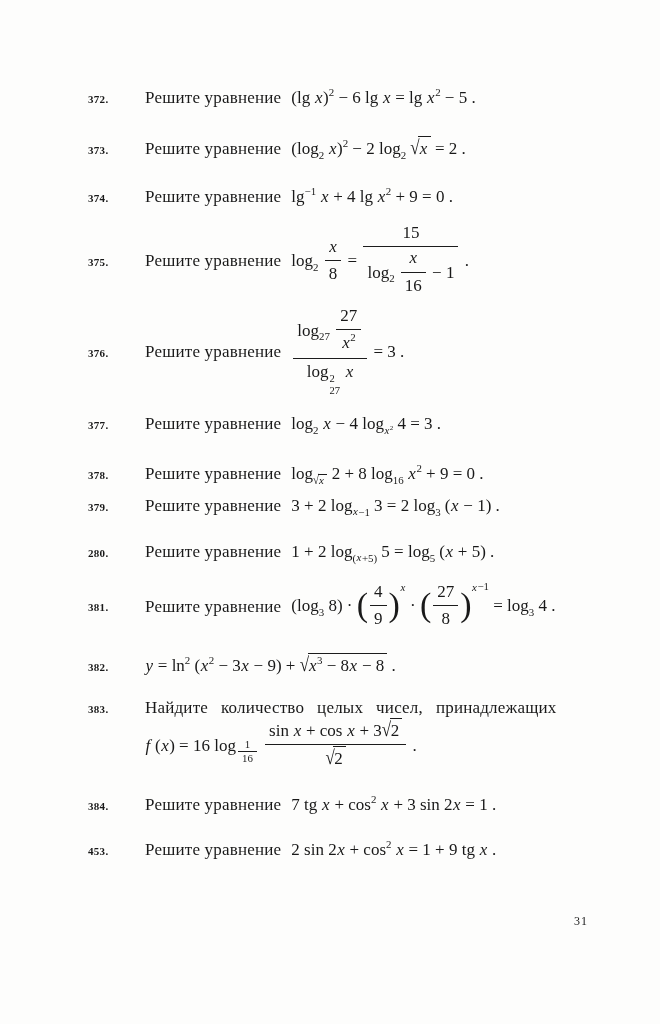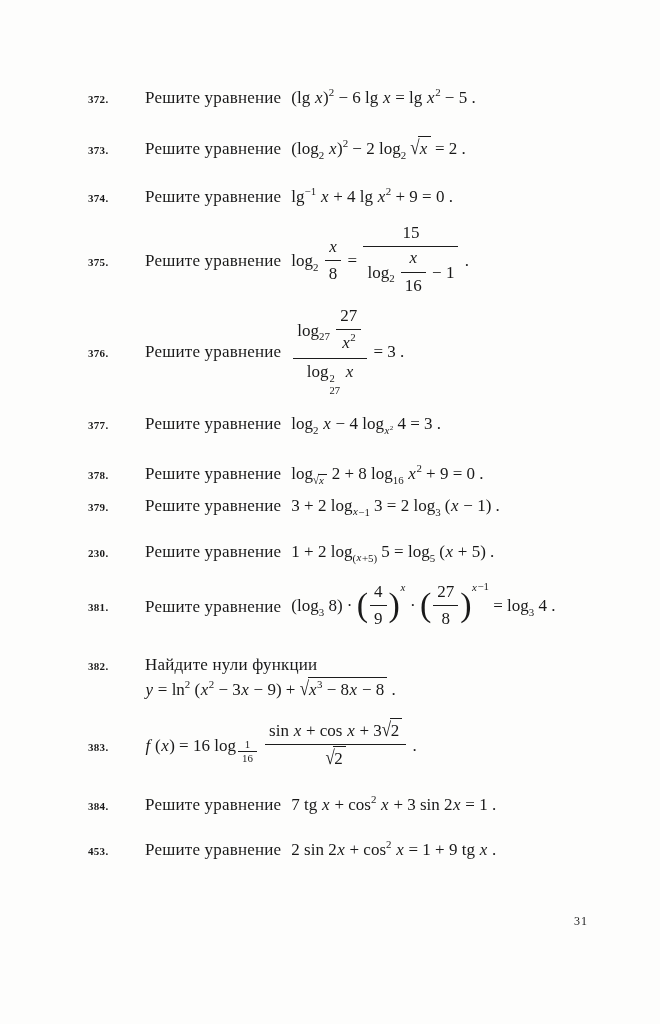--- a/index.html
+++ b/index.html
@@ -103,41 +103,41 @@
           <div class="pline"><span class="ptext">Решите уравнение</span><span class="math" style="margin-left: 10px;"><span class="mt">log</span><span class="msub"><span class="msqrt"><span class="rsign">√</span><span class="rbody"><span class="mi">x</span></span></span></span><span class="mt"> 2 + 8 log</span><span class="msub"><span class="mt">16</span></span><span class="mt"> </span><span class="mi">x</span><span class="msup"><span class="mt">2</span></span><span class="mt"> + 9 = 0 .</span></span></div>
         </div>
       </div>
       <div class="prow">
         <span class="pnum">379.</span>
         <div class="pbody">
           <div class="pline"><span class="ptext">Решите уравнение</span><span class="math" style="margin-left: 10px;"><span class="mt">3 + 2 log</span><span class="msub"><span class="mi">x</span><span class="mt">−1</span></span><span class="mt"> 3 = 2 log</span><span class="msub"><span class="mt">3</span></span><span class="mt"> (</span><span class="mi">x</span><span class="mt"> − 1) .</span></span></div>
         </div>
       </div>
       <div class="prow">
-        <span class="pnum">230.</span>
+        <span class="pnum">280.</span>
         <div class="pbody">
           <div class="pline"><span class="ptext">Решите уравнение</span><span class="math" style="margin-left: 10px;"><span class="mt">1 + 2 log</span><span class="msub"><span class="mt">(</span><span class="mi">x</span><span class="mt">+5)</span></span><span class="mt"> 5 = log</span><span class="msub"><span class="mt">5</span></span><span class="mt"> (</span><span class="mi">x</span><span class="mt"> + 5) .</span></span></div>
         </div>
       </div>
       <div class="prow">
         <span class="pnum">381.</span>
         <div class="pbody">
           <div class="pline"><span class="ptext">Решите уравнение</span><span class="math" style="margin-left: 10px;"><span class="mt">(log</span><span class="msub"><span class="mt">3</span></span><span class="mt"> 8) · </span><span class="mt bigp">(</span><span class="mfrac"><span class="fnum"><span class="mt">4</span></span><span class="fden"><span class="mt">9</span></span></span><span class="mt bigp">)</span><span class="msup hs"><span class="mi">x</span></span><span class="mt"> · </span><span class="mt bigp">(</span><span class="mfrac"><span class="fnum"><span class="mt">27</span></span><span class="fden"><span class="mt">8</span></span></span><span class="mt bigp">)</span><span class="msup hs"><span class="mi">x</span><span class="mt">−1</span></span><span class="mt"> = log</span><span class="msub"><span class="mt">3</span></span><span class="mt"> 4 .</span></span></div>
         </div>
       </div>
       <div class="prow">
         <span class="pnum">382.</span>
         <div class="pbody">
-          <div class="pline"><span class="ptext">Найдите нули функции</span></div>
           <div class="pline"><span class="math"><span class="mi">y</span><span class="mt"> = ln</span><span class="msup"><span class="mt">2</span></span><span class="mt"> (</span><span class="mi">x</span><span class="msup"><span class="mt">2</span></span><span class="mt"> − 3</span><span class="mi">x</span><span class="mt"> − 9) + </span><span class="msqrt"><span class="rsign">√</span><span class="rbody"><span class="mi">x</span><span class="msup"><span class="mt">3</span></span><span class="mt"> − 8</span><span class="mi">x</span><span class="mt"> − 8</span></span></span><span class="mt"> .</span></span></div>
         </div>
       </div>
       <div class="prow">
         <span class="pnum">383.</span>
         <div class="pbody">
+          <div class="pline wide"><span class="ptext">Найдите количество целых чисел, принадлежащих</span></div>
           <div class="pline"><span class="math"><span class="mi">f</span><span class="mt"> (</span><span class="mi">x</span><span class="mt">) = 16 log</span><span class="msub"><span class="mfrac"><span class="fnum"><span class="mt">1</span></span><span class="fden"><span class="mt">16</span></span></span></span><span class="mt"> </span><span class="mfrac"><span class="fnum"><span class="mt">sin </span><span class="mi">x</span><span class="mt"> + cos </span><span class="mi">x</span><span class="mt"> + 3</span><span class="msqrt"><span class="rsign">√</span><span class="rbody"><span class="mt">2</span></span></span></span><span class="fden"><span class="msqrt"><span class="rsign">√</span><span class="rbody"><span class="mt">2</span></span></span></span></span><span class="mt"> .</span></span></div>
         </div>
       </div>
       <div class="prow">
         <span class="pnum">384.</span>
         <div class="pbody">
           <div class="pline"><span class="ptext">Решите уравнение</span><span class="math" style="margin-left: 10px;"><span class="mt">7 tg </span><span class="mi">x</span><span class="mt"> + cos</span><span class="msup"><span class="mt">2</span></span><span class="mt"> </span><span class="mi">x</span><span class="mt"> + 3 sin 2</span><span class="mi">x</span><span class="mt"> = 1 .</span></span></div>
         </div>
       </div>
       <div class="prow">

